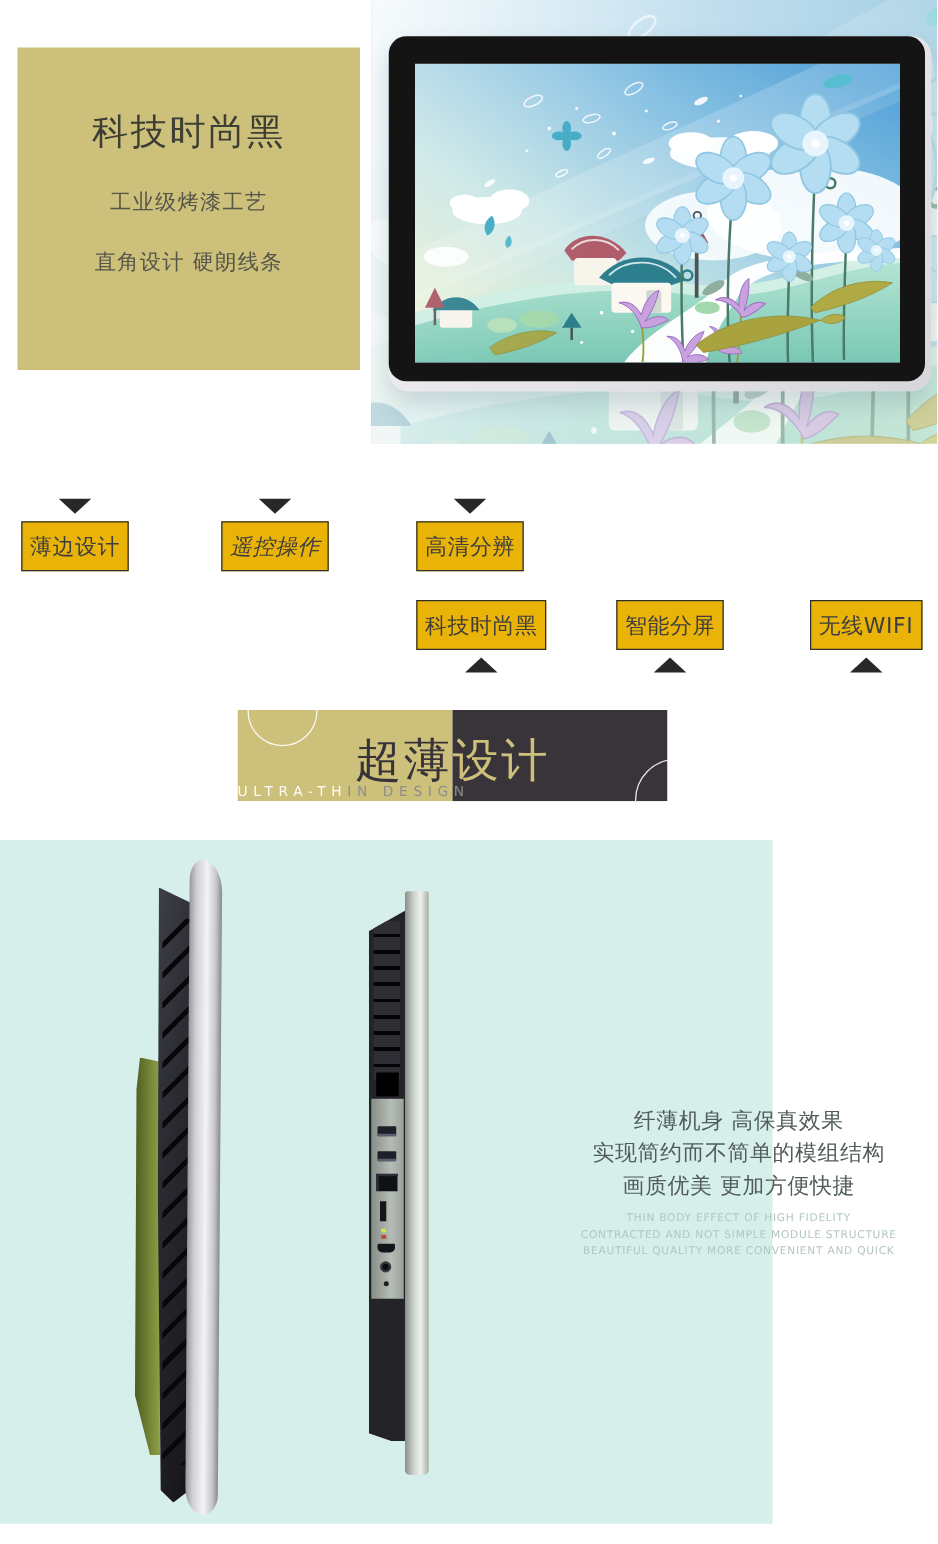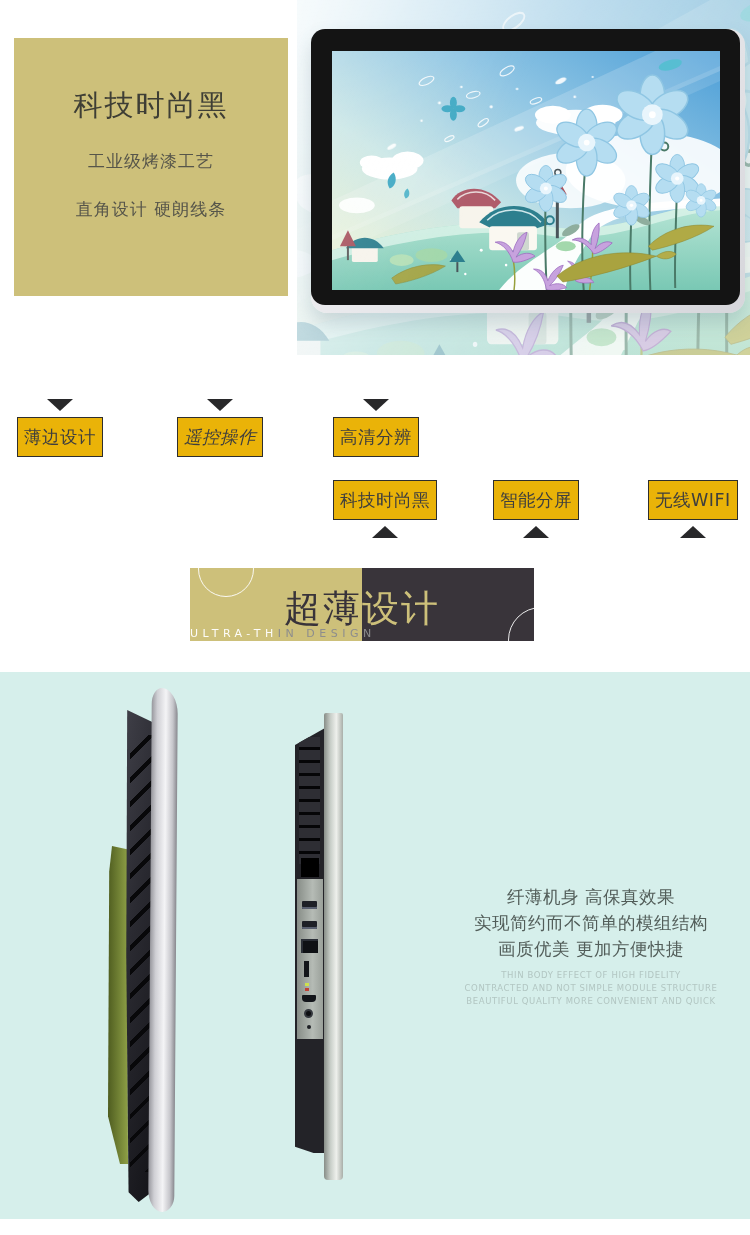--- a/index.html
+++ b/index.html
@@ -48,21 +48,21 @@
   .banner-title{position:absolute;left:0;right:0;top:22px;text-align:center;
                 font-size:37px;line-height:38px;letter-spacing:2px;white-space:nowrap;}
   .banner-title .t-dark{color:#38333a;}
   .banner-title .t-gold{color:#cdc07a;}
   .banner-sub{position:absolute;left:0;right:0;top:59px;text-align:left;
               font-size:11px;letter-spacing:4.5px;white-space:nowrap;}
   .banner-sub .s-light{color:rgba(255,255,255,.95);}
   .banner-sub .s-gray{color:#8d8d8d;}
 
   
-  .thin{position:absolute;left:0;top:672px;width:750px;height:547px;background:#d6efeb;}
+  .thin{position:absolute;left:0;top:672px;width:618px;height:547px;background:#d6efeb;}
 
   .devL{position:absolute;left:106px;top:14px;width:70px;height:528px;}
   .devL .green{position:absolute;left:2px;top:160px;width:20px;height:318px;
     background:linear-gradient(90deg,#4f5d20,#8ea046);
     clip-path:polygon(20% 0%,95% 1%,100% 100%,60% 100%,0% 85%,6% 8%);}
   .devL .back{position:absolute;left:6px;top:24px;width:46px;height:492px;
     background:linear-gradient(100deg,#45454e 0%,#2a2a31 45%,#121216 100%);
     clip-path:polygon(33% 0%,100% 3%,100% 97%,58% 100%,36% 98%,31% 50%);}
   .devL .vents{position:absolute;left:40%;top:5%;width:48%;height:89%;
     background:repeating-linear-gradient(135deg,rgba(0,0,0,0) 0 13px,#08080a 13px 17px);}

